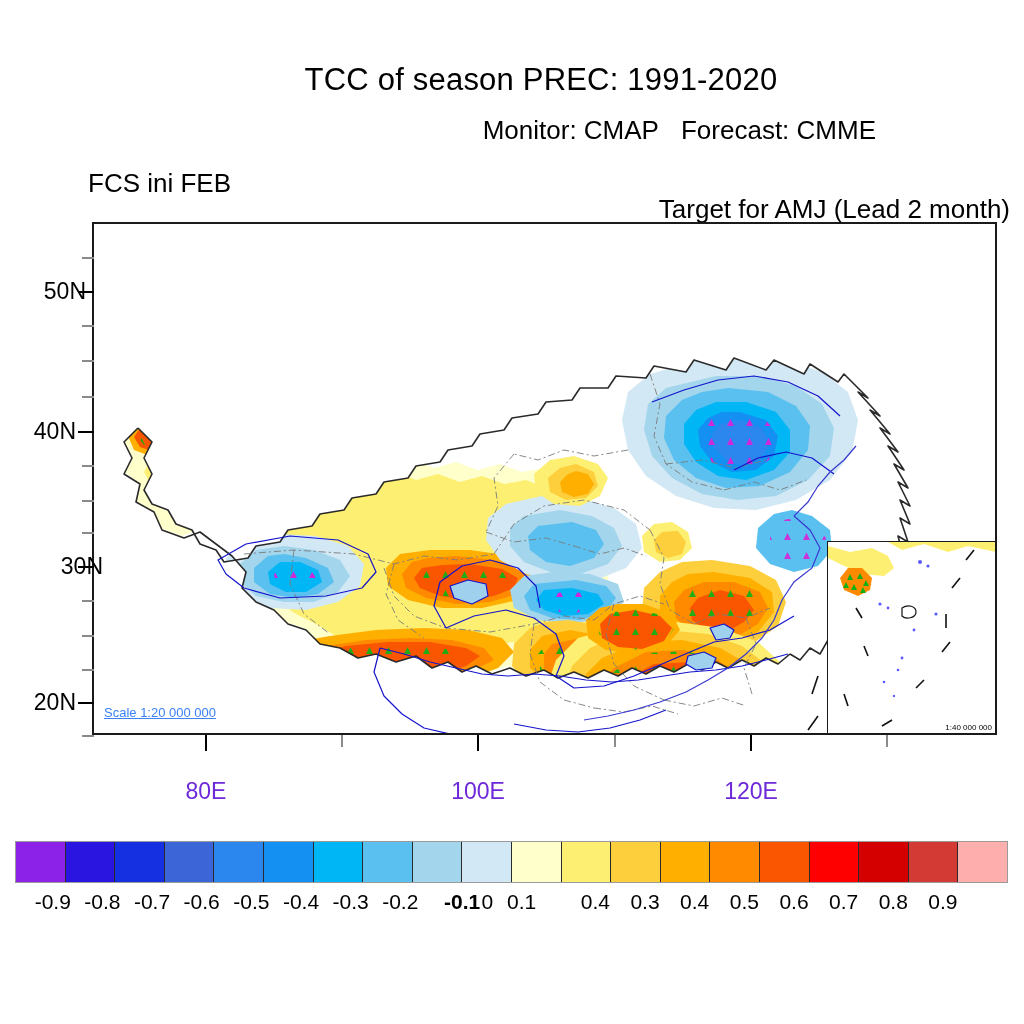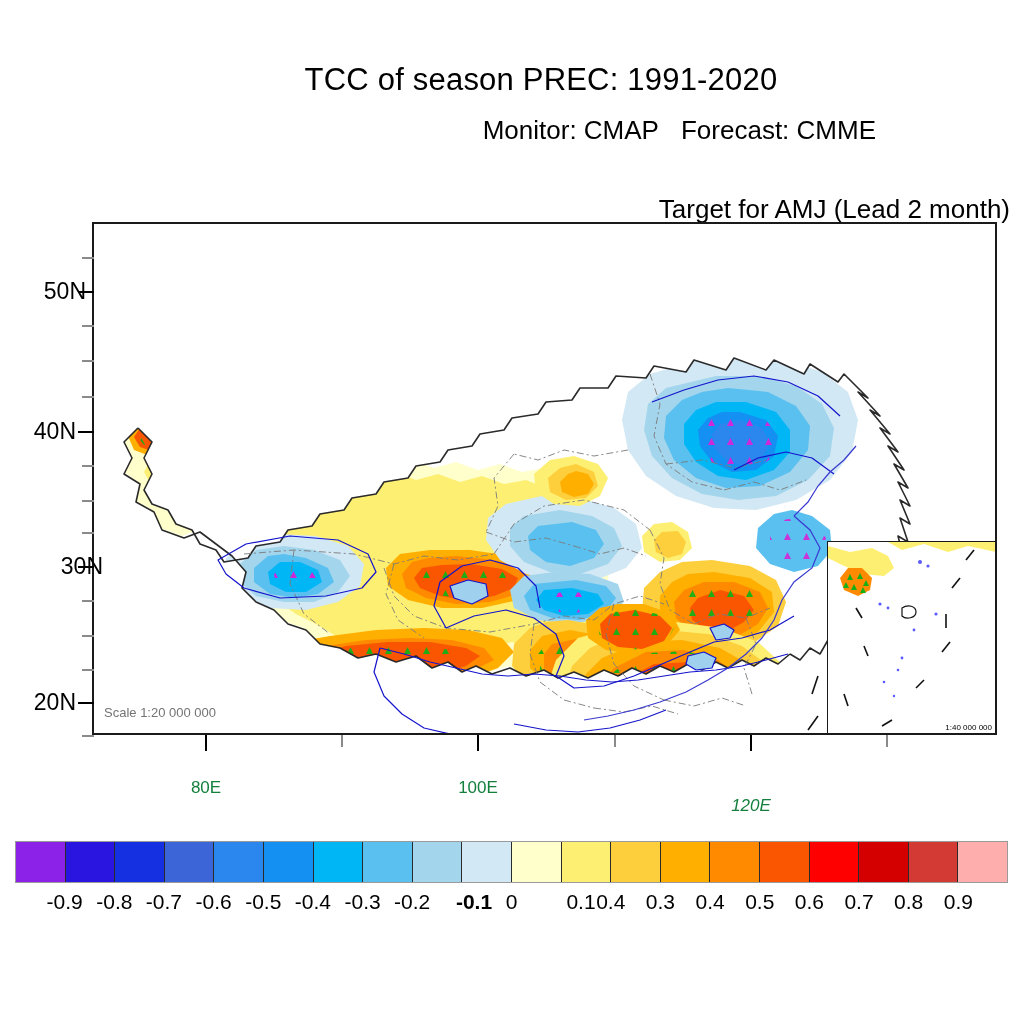--- a/index.html
+++ b/index.html
@@ -19,46 +19,47 @@
   
   #mapframe{position:absolute;left:92px;top:222px;width:905px;height:513px;
             border:2px solid #1a1a1a;box-sizing:border-box;background:#fff;
             overflow:hidden;}
   #mapsvg{position:absolute;left:0;top:0;}
 
   
   .tick{position:absolute;background:#000;}
   .tickmin{position:absolute;background:#8a8a8a;}
   .lab-y{position:absolute;font-size:23px;color:#000;text-align:right;width:76px;}
-  .lab-x{position:absolute;font-size:17px;color:#15803d;text-align:center;width:140px;}
+  .lab-x{position:absolute;font-size:23px;color:#6d28d9;text-align:center;width:140px;}
 
   
-  .scale-text{position:absolute;left:10px;top:481px;font-size:13px;color:#737373;}
+  .scale-text{position:absolute;left:10px;top:481px;font-size:13px;color:#3b82f6;text-decoration:underline;}
 
   
   #inset{position:absolute;left:733px;top:317px;width:170px;height:194px;
          border:1.5px solid #1a1a1a;box-sizing:border-box;background:#f0abfc;
          overflow:hidden;}
   .inset-scale{position:absolute;right:4px;bottom:2px;font-size:8px;color:#000;}
 
   
   #cbar{position:absolute;left:15px;top:841px;width:993px;height:42px;
         display:flex;border:1px solid #9a9a9a;box-sizing:border-box;}
   #cbar div{flex:1 1 0;border-right:1px solid #2b2b2b;box-sizing:border-box;}
   #cbar div:last-child{border-right:none;}
   #cbarlabels{position:absolute;left:15px;top:890px;width:993px;height:30px;}
-  .cblab{position:absolute;top:0;width:60px;margin-left:-30px;text-align:center;
+  .cblab{position:absolute;top:0;width:60px;margin-left:-30px;
          font-size:21px;color:#000;}
 </style>
 </head>
 <body>
 <div id="page">
 
 <div class="title-main">TCC of season PREC: 1991-2020</div>
 <div class="title-sub"><span>Monitor: CMAP</span><span class="gap"></span><span>Forecast: CMME</span></div>
+<div class="title-left">FCS ini FEB</div>
 <div class="title-right">Target for AMJ (Lead 2 month)</div>
 
 <div id="mapframe">
 
   <svg id="mapsvg" width="901" height="509" viewBox="0 0 901 509">
     <defs>
 
       <pattern id="stipPos" width="19" height="19" patternUnits="userSpaceOnUse">
         <polygon points="9.5,5 13,12 6,12" fill="#16b016"></polygon>
       </pattern>
@@ -447,21 +448,21 @@
 <div class="tick" style="left:205px;top:735px;width:2px;height:16px;"></div>
 <div class="tick" style="left:477px;top:735px;width:2px;height:16px;"></div>
 <div class="tick" style="left:750px;top:735px;width:2px;height:16px;"></div>
 
 <div class="tickmin" style="left:341px;top:735px;width:2px;height:12px;"></div>
 <div class="tickmin" style="left:614px;top:735px;width:2px;height:12px;"></div>
 <div class="tickmin" style="left:886px;top:735px;width:2px;height:12px;"></div>
 
 <div class="lab-x" style="left:136px;top:778px;">80E</div>
 <div class="lab-x" style="left:408px;top:778px;">100E</div>
-<div class="lab-x" style="left:681px;top:796px;font-style:italic;">120E</div>
+<div class="lab-x" style="left:681px;top:778px;">120E</div>
 
 <div id="cbar">
       <div style="background: rgb(140, 33, 232);"></div>
       <div style="background: rgb(42, 20, 224);"></div>
       <div style="background: rgb(20, 48, 224);"></div>
       <div style="background: rgb(60, 102, 216);"></div>
       <div style="background: rgb(43, 134, 238);"></div>
       <div style="background: rgb(19, 144, 242);"></div>
       <div style="background: rgb(0, 182, 245);"></div>
       <div style="background: rgb(89, 192, 240);"></div>
@@ -482,21 +483,21 @@
       <div class="cblab" style="left: 49.65px;">-0.9</div>
       <div class="cblab" style="left: 99.3px;">-0.8</div>
       <div class="cblab" style="left: 148.95px;">-0.7</div>
       <div class="cblab" style="left: 198.6px;">-0.6</div>
       <div class="cblab" style="left: 248.25px;">-0.5</div>
       <div class="cblab" style="left: 297.9px;">-0.4</div>
       <div class="cblab" style="left: 347.55px;">-0.3</div>
       <div class="cblab" style="left: 397.2px;">-0.2</div>
       <div class="cblab" style="left: 459px; font-weight: bold;">-0.1</div>
       <div class="cblab" style="left: 496.5px;">0</div>
-      <div class="cblab" style="left: 566px;">0.1</div>
+      <div class="cblab" style="left: 522px;">0.1</div>
       <div class="cblab" style="left: 595.8px;">0.4</div>
       <div class="cblab" style="left: 645.45px;">0.3</div>
       <div class="cblab" style="left: 695.1px;">0.4</div>
       <div class="cblab" style="left: 744.75px;">0.5</div>
       <div class="cblab" style="left: 794.4px;">0.6</div>
       <div class="cblab" style="left: 844.05px;">0.7</div>
       <div class="cblab" style="left: 893.7px;">0.8</div>
       <div class="cblab" style="left: 943.35px;">0.9</div>
     </div>
 

